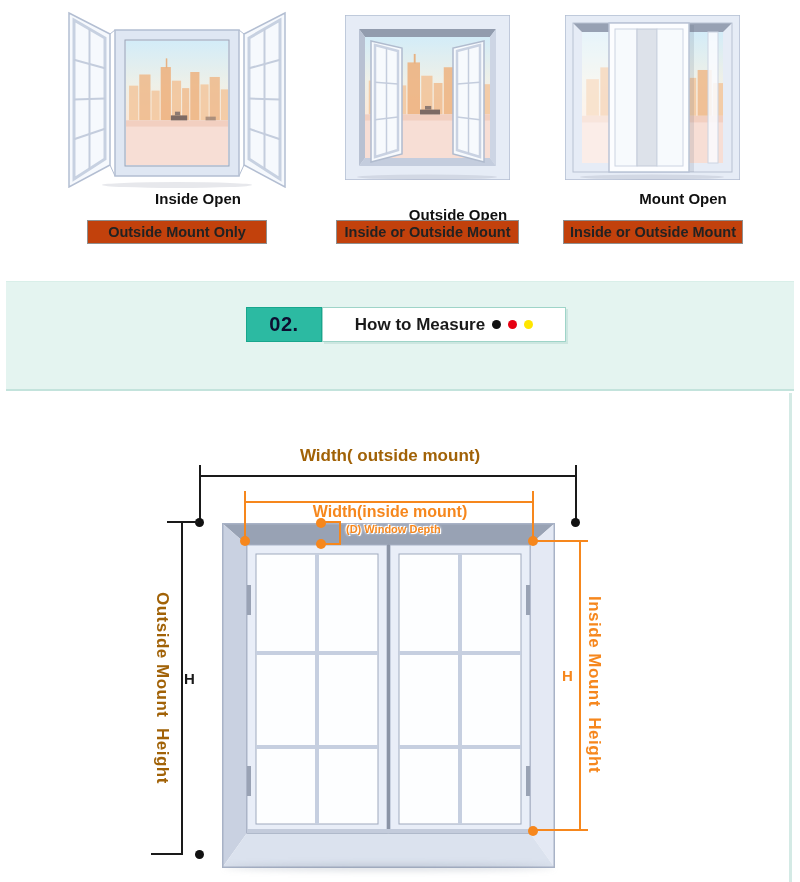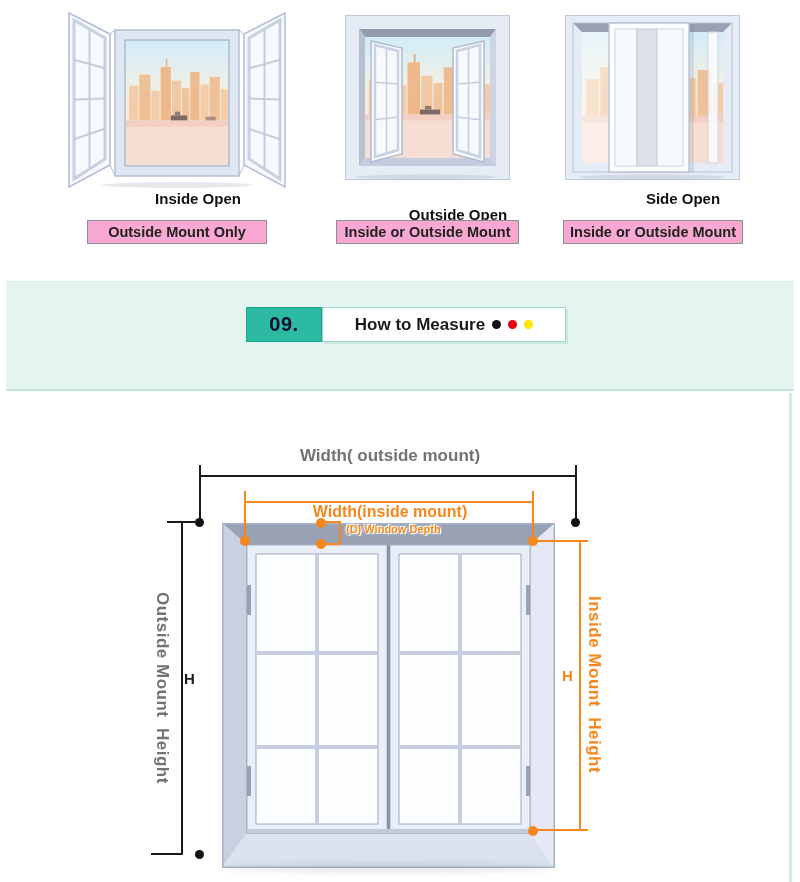--- a/index.html
+++ b/index.html
@@ -4,21 +4,21 @@
 <style>
   * { box-sizing: border-box; }
   html,body { margin:0; padding:0; background:#ffffff; }
   body { font-family:"Liberation Sans", sans-serif; }
   #screen { position:relative; width:800px; height:882px; background:#fff; overflow:hidden; }
 
   .abs { position:absolute; }
 
   
   .win-title { position:absolute; transform:translateX(-50%); font-size:15px; font-weight:700; color:#111; white-space:nowrap;margin-left:28px; }
-  .mount-box { position:absolute; height:24px; background:#f9a8d4; border:1px solid #8f8f8f;
+  .mount-box { position:absolute; height:24px; background:#c2410c; border:1px solid #8f8f8f;
                display:flex; align-items:center; justify-content:center;
                font-size:14.5px; font-weight:700; color:#222; white-space:nowrap; }
 
   
   .band { position:absolute; left:6px; top:281px; width:788px; height:110px;
           background:#e4f4f0; border-top:1px solid #d9efe9; border-bottom:2px solid #c3e3dc; }
   .badge-step { position:absolute; left:246px; top:307px; width:76px; height:35px;
                 background:#2cbaa2; border:1px solid #18a68d;
                 display:flex; align-items:center; justify-content:center;
                 font-size:20px; font-weight:800; color:#0d0d30; letter-spacing:.5px; }
@@ -34,21 +34,21 @@
   
   .panel-right-border { position:absolute; left:789px; top:393px; width:3px; height:489px; background:#d4eae5; }
 
   .dim-black { background:#1a1a1a; }
   .dim-orange { background:#f6871d; }
   .hline { position:absolute; height:2px; }
   .vline { position:absolute; width:2px; }
   .dot-black { position:absolute; width:9px; height:9px; border-radius:50%; background:#111; }
   .dot-orange { position:absolute; width:10px; height:10px; border-radius:50%; background:#f6871d; }
 
-  .lbl-black { position:absolute; font-size:17px; font-weight:700; color:#737373; white-space:pre; }
+  .lbl-black { position:absolute; font-size:17px; font-weight:700; color:#a16207; white-space:pre; }
   .lbl-orange { position:absolute; font-size:16px; font-weight:700; color:#f6871d; white-space:pre; }
   .lbl-depth { position:absolute; font-size:11px; font-weight:700; color:#f6871d; white-space:pre;
                text-shadow:0 0 3px #fff, 0 0 3px #fff, 1px 1px 0 #fff, -1px -1px 0 #fff; }
   .rot { writing-mode:vertical-rl; letter-spacing:.5px; }
   .h-sym { position:absolute; font-size:15px; font-weight:700; }
 
   .win-shadow { position:absolute; background:rgba(120,130,150,.25); border-radius:50%; filter:blur(3px); }
 </style>
 </head>
 <body>
@@ -199,26 +199,26 @@
       <rect x="143" y="17" width="10" height="131" fill="rgba(250,252,255,.85)" stroke="#ccd4e2" stroke-width="1"></rect>
       <rect x="124" y="10" width="5" height="147" fill="rgba(90,100,120,.15)"></rect>
       <g>
         <rect x="44" y="8" width="80" height="149" fill="#fcfdff" stroke="#bac4d6" stroke-width="1.5"></rect>
         <rect x="50" y="14" width="22" height="137" fill="#f7fafd" stroke="#ccd4e2" stroke-width="1"></rect>
         <rect x="72" y="14" width="20" height="137" fill="#dde2ea" stroke="#c2cad8" stroke-width="1"></rect>
         <rect x="92" y="14" width="26" height="137" fill="#f7fafd" stroke="#ccd4e2" stroke-width="1"></rect>
       </g>
       <ellipse cx="87" cy="162" rx="72" ry="2.5" fill="rgba(120,130,150,.18)"></ellipse>
     </svg>
-    <div class="win-title" style="left:655px; top:190px;">Side Open</div>
+    <div class="win-title" style="left:655px; top:190px;">Mount Open</div>
     <div class="mount-box" style="left:563px; top:220px; width:180px;">Inside or Outside Mount</div>
   </div>
 
   <div class="band"></div>
-  <div class="badge-step">09.</div>
+  <div class="badge-step">02.</div>
   <div class="badge-title">
     <span>How to Measure</span>
     <span class="dot c1"></span>
     <span class="dot c2"></span>
     <span class="dot c3"></span>
   </div>
 
   <div>
     <div class="panel-right-border"></div>
 

